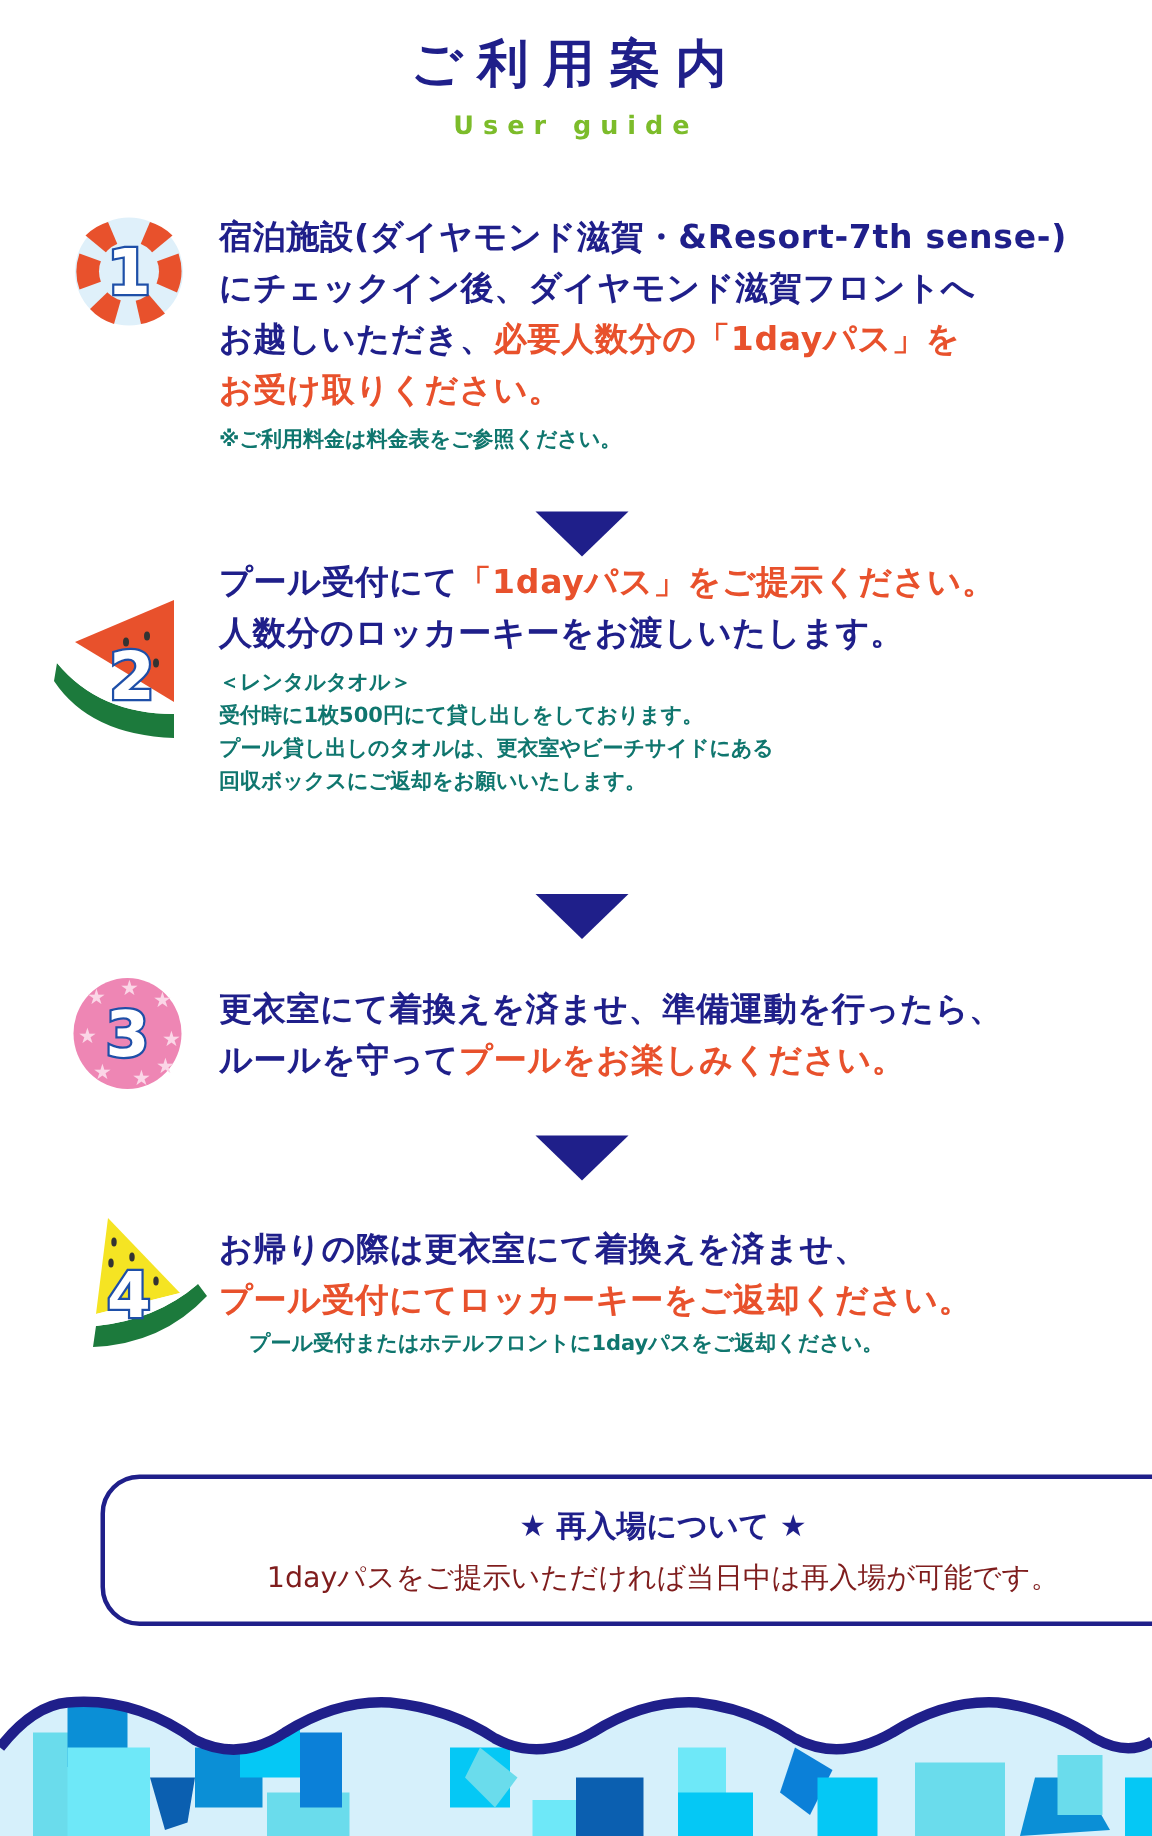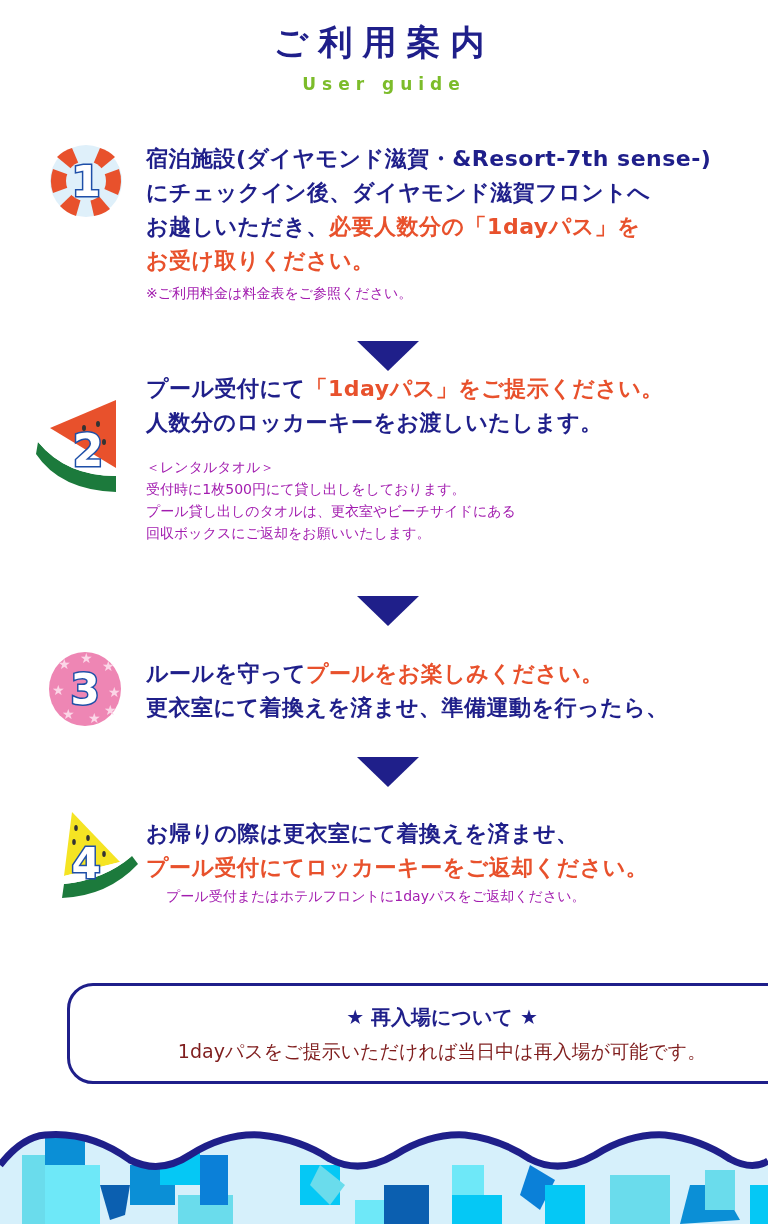--- a/index.html
+++ b/index.html
@@ -6,21 +6,21 @@
   body { width:768px; height:1224px; position:relative; overflow:hidden;
          font-family:"DejaVu Sans", "Liberation Sans", sans-serif; color:#1f1f8a; }
   .title { position:absolute; top:20px; left:0; width:768px; text-align:center;
            font-size:34px; font-weight:bold; letter-spacing:10px; color:#1f1f8a; }
   .subtitle { position:absolute; top:74px; left:0; width:768px; text-align:center;
               font-size:17px; font-weight:bold; letter-spacing:6px; color:#7cbc2a; }
   .badge { position:absolute; }
   .txt { position:absolute; left:146px; }
   .main { font-size:22px; font-weight:bold; line-height:34px; color:#1f1f8a; white-space:nowrap; letter-spacing:0.5px; }
   .hl { color:#e8512c; }
-  .note { font-size:14px; font-weight:normal; line-height:22px; color:#a21caf; white-space:nowrap; }
+  .note { font-size:14px; font-weight:bold; line-height:22px; color:#0f766e; white-space:nowrap; }
   .arrow { position:absolute; left:357px; width:0; height:0;
            border-left:31px solid transparent; border-right:31px solid transparent;
            border-top:30px solid #1f1f8a; }
   .num { font-family:"DejaVu Sans", sans-serif; font-weight:bold; fill:#ffffff;
          stroke:#1e4fa8; stroke-width:3; paint-order:stroke; }
   .reentry { position:absolute; left:67px; top:983px; width:750px; height:101px;
              border:3px solid #1f1f8a; border-radius:26px; box-sizing:border-box; text-align:center; }
   .reentry .h { margin-top:18px; font-size:20px; font-weight:bold; color:#1f1f8a; }
   .reentry .b { margin-top:8px; font-size:19px; color:#7f1d1d; }
   .waves { position:absolute; left:0; top:1125px; width:768px; height:99px; }
@@ -64,21 +64,21 @@
     <g fill="#333">
       <ellipse cx="62" cy="24" rx="2" ry="3"></ellipse>
       <ellipse cx="48" cy="28" rx="2" ry="3"></ellipse>
       <ellipse cx="68" cy="42" rx="2" ry="3"></ellipse>
     </g>
     <text class="num" x="52" y="66" text-anchor="middle" font-size="44">2</text>
   </svg>
   <div class="txt" style="top:372px">
     <div class="main"><span>プール受付にて</span><span class="hl">「1dayパス」をご提示ください。</span></div>
     <div class="main">人数分のロッカーキーをお渡しいたします。</div>
-    <div style="margin-top:16px">
+    <div style="margin-top:4px">
       <div class="note">＜レンタルタオル＞</div>
       <div class="note">受付時に1枚500円にて貸し出しをしております。</div>
       <div class="note">プール貸し出しのタオルは、更衣室やビーチサイドにある</div>
       <div class="note">回収ボックスにご返却をお願いいたします。</div>
     </div>
   </div>
 </div>
 
 <div class="arrow" style="top:596px"></div>
 
@@ -91,22 +91,22 @@
         <text x="54" y="20">★</text>
       <text x="4" y="44">★</text>
         <text x="60" y="46">★</text>
       <text x="14" y="68">★</text>
         <text x="40" y="72">★</text>
         <text x="56" y="64">★</text>
     </g>
     <text class="num" x="37" y="53" text-anchor="middle" font-size="42">3</text>
   </svg>
   <div class="txt" style="top:657px">
+    <div class="main">更衣室にて着換えを済ませ、準備運動を行ったら、</div>
     <div class="main"><span>ルールを守って</span><span class="hl">プールをお楽しみください。</span></div>
-    <div class="main">更衣室にて着換えを済ませ、準備運動を行ったら、</div>
   </div>
 </div>
 
 <div class="arrow" style="top:757px"></div>
 
 <div>
   <svg class="badge" style="left:58px;top:812px" width="80" height="90" viewBox="0 0 80 90">
     <path d="M14 0 L62 50 L6 64 Z" fill="#f5e423"></path>
     <path d="M6 72 Q46 68 74 44 L80 52 Q50 84 4 86 Z" fill="#1c7a3c"></path>
     <path d="M6 64 L62 50 L74 44 Q46 68 6 72 Z" fill="#ffffff"></path>

